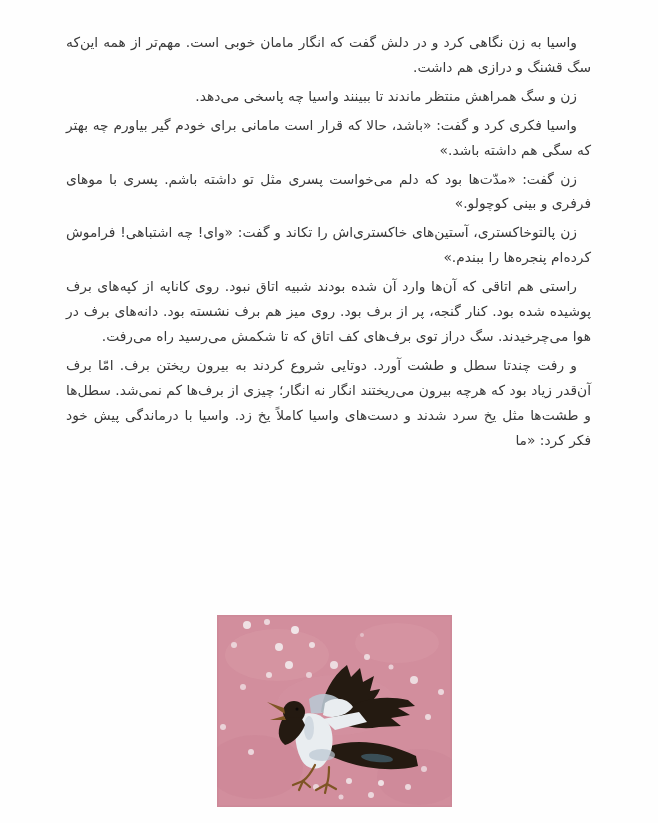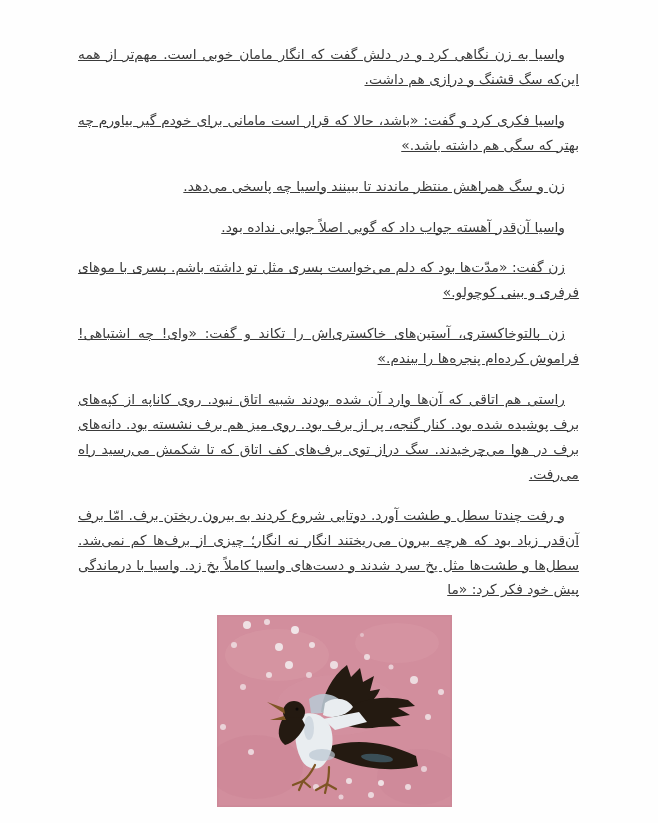--- a/index.html
+++ b/index.html
@@ -18,43 +18,41 @@
     position:absolute;
     top:26px;left:62px;right:63px;
     direction:rtl;
     text-align:justify;
     font-size:13.8px;
     line-height:24.9px;
     color:#3a3a3a;
     letter-spacing:0;
   }
   .para{
-    margin:16px;
+    margin:4px;
     padding:0;
     text-indent:14px;
-    text-decoration:underline;
   }
   .illustration{
     position:absolute;
     left:217px;top:615px;
     width:235px;height:192px;
     margin:0;padding:0;
   }
   .illustration svg{display:block;width:235px;height:192px;}
 </style>
 </head>
 <body style="background: rgb(254, 254, 254);">
 
 <div class="page">
 
   <div class="text-block" style="color: rgb(58, 58, 58);">
     <p class="para">واسیا به زن نگاهی کرد و در دلش گفت که انگار مامان خوبی است. مهم‌تر از همه این‌که سگ قشنگ و درازی هم داشت.</p>
+    <p class="para">زن و سگ همراهش منتظر ماندند تا ببینند واسیا چه پاسخی می‌دهد.</p>
     <p class="para">واسیا فکری کرد و گفت: «باشد، حالا که قرار است مامانی برای خودم گیر بیاورم چه بهتر که سگی هم داشته باشد.»</p>
-    <p class="para">زن و سگ همراهش منتظر ماندند تا ببینند واسیا چه پاسخی می‌دهد.</p>
-    <p class="para">واسیا آن‌قدر آهسته جواب داد که گویی اصلاً جوابی نداده بود.</p>
     <p class="para">زن گفت: «مدّت‌ها بود که دلم می‌خواست پسری مثل تو داشته باشم. پسری با موهای فرفری و بینی کوچولو.»</p>
     <p class="para">زن پالتوخاکستری، آستین‌های خاکستری‌اش را تکاند و گفت: «وای! چه اشتباهی! فراموش کرده‌ام پنجره‌ها را ببندم.»</p>
     <p class="para">راستی هم اتاقی که آن‌ها وارد آن شده بودند شبیه اتاق نبود. روی کاناپه از کپه‌های برف پوشیده شده بود. کنار گنجه، پر از برف بود. روی میز هم برف نشسته بود. دانه‌های برف در هوا می‌چرخیدند. سگ دراز توی برف‌های کف اتاق که تا شکمش می‌رسید راه می‌رفت.</p>
     <p class="para">و رفت چندتا سطل و طشت آورد. دوتایی شروع کردند به بیرون ریختن برف. امّا برف آن‌قدر زیاد بود که هرچه بیرون می‌ریختند انگار نه انگار؛ چیزی از برف‌ها کم نمی‌شد. سطل‌ها و طشت‌ها مثل یخ سرد شدند و دست‌های واسیا کاملاً یخ زد. واسیا با درماندگی پیش خود فکر کرد: «ما</p>
   </div>
 
   <figure class="illustration">
     <svg viewBox="0 0 235 192" xmlns="http://www.w3.org/2000/svg">
 
       <rect x="0" y="0" width="235" height="192" fill="#d28e9d"></rect>

